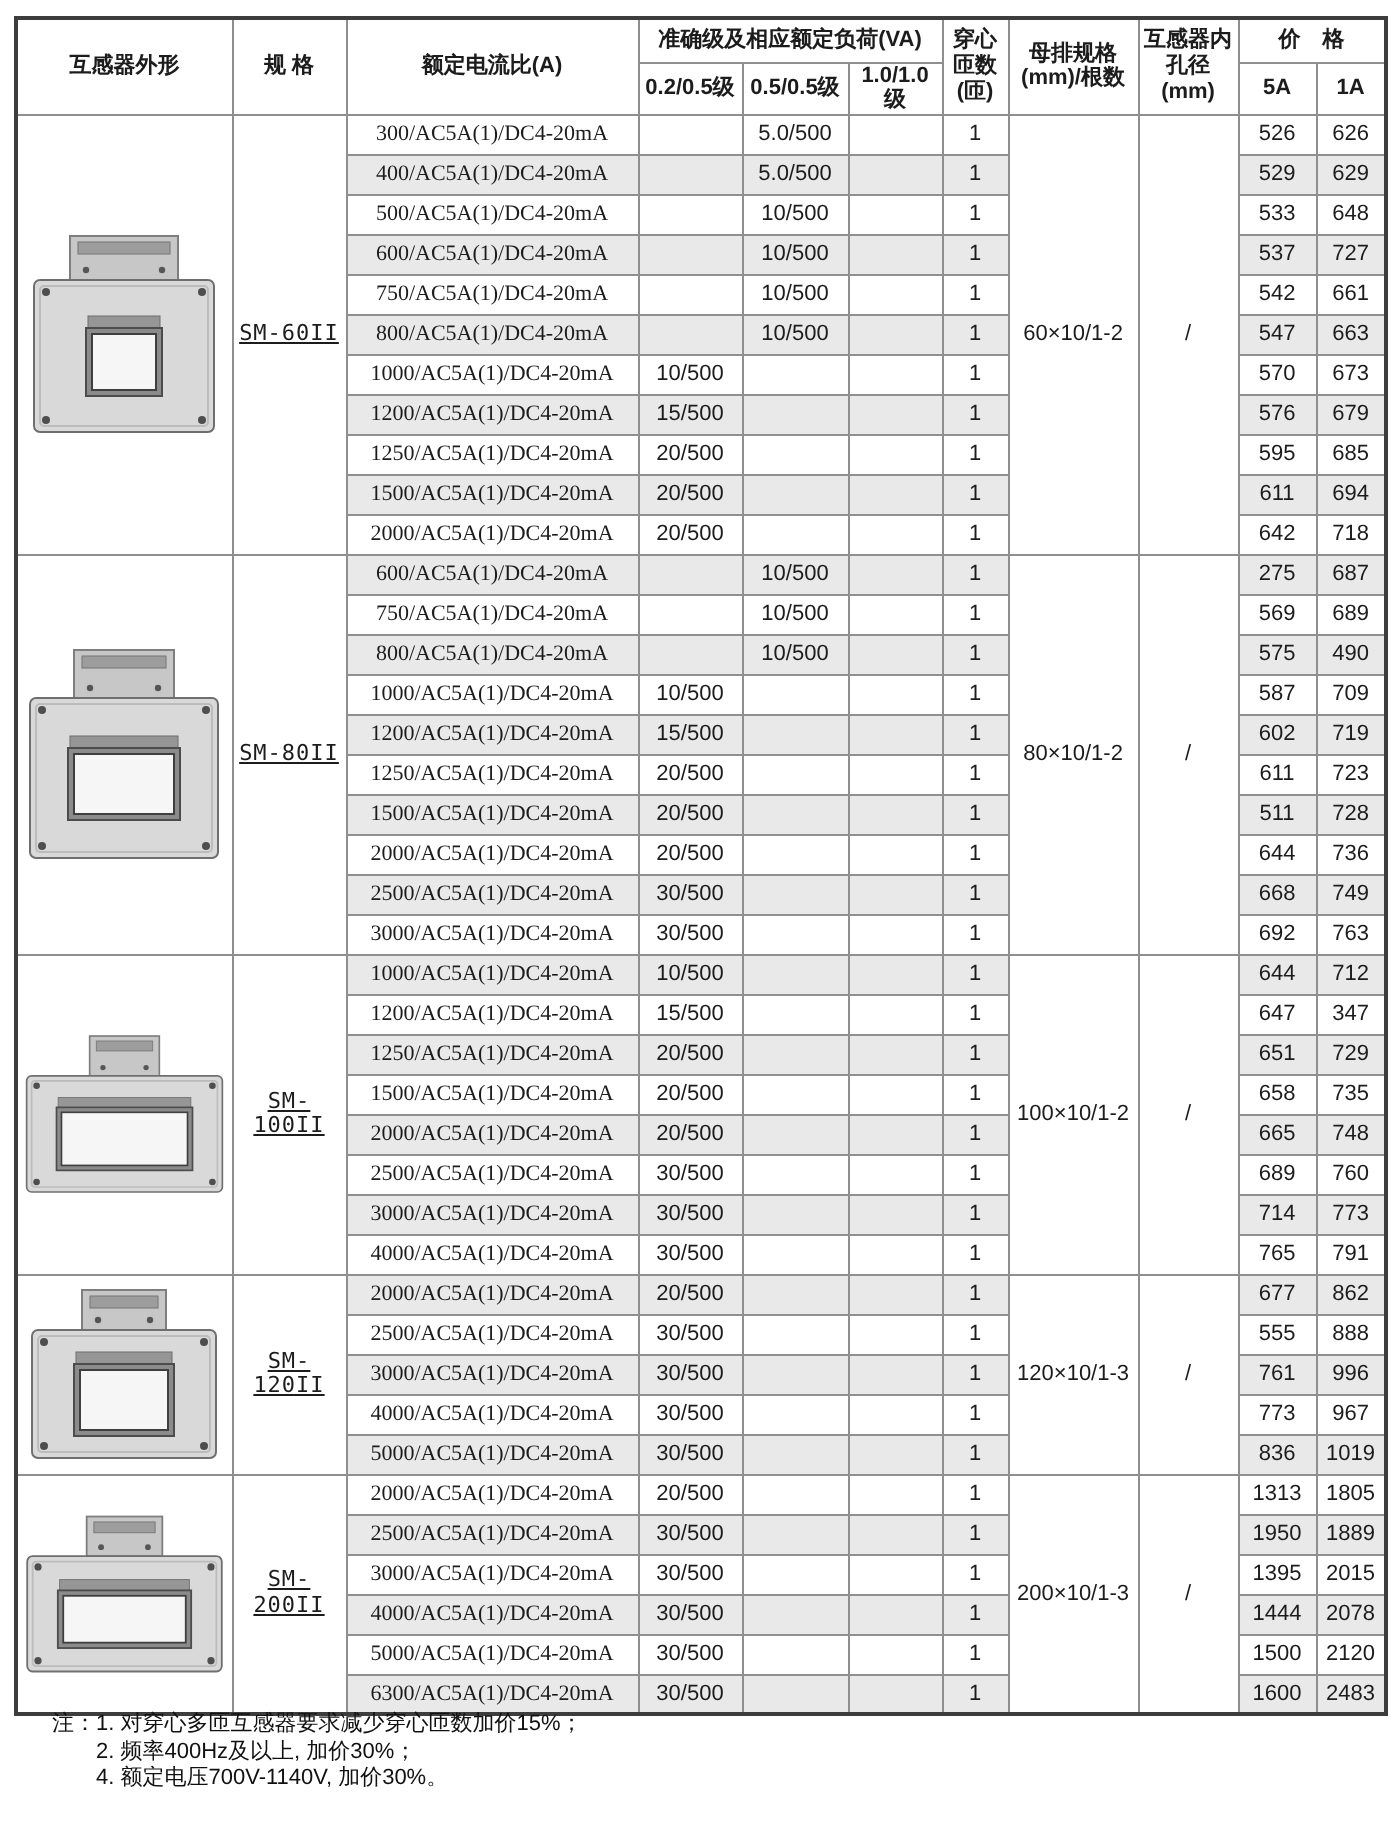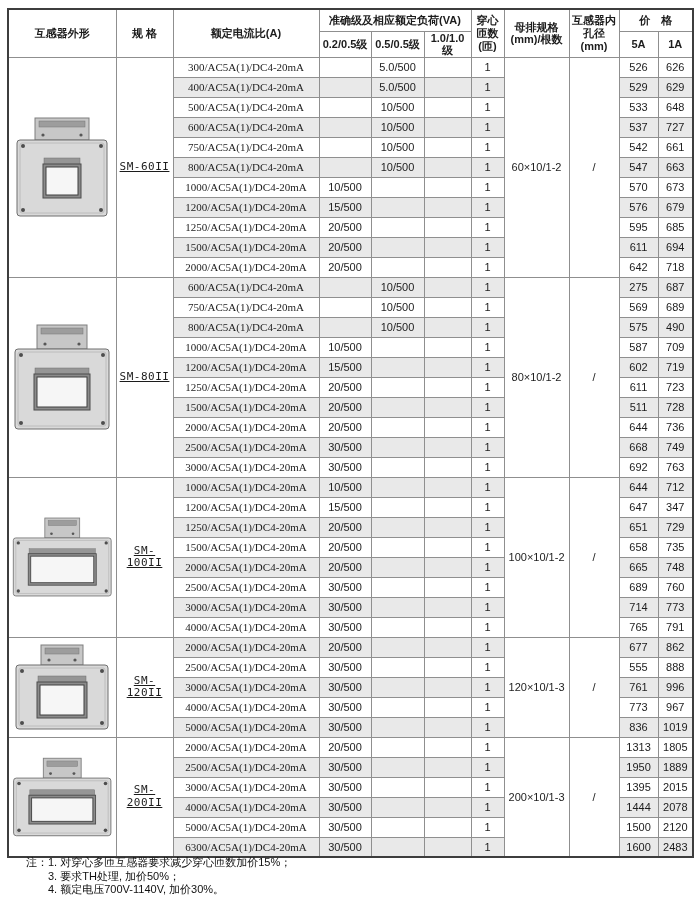--- a/index.html
+++ b/index.html
@@ -555,17 +555,17 @@
           <td class="num"></td>
           <td class="num">1</td>
           <td class="num">1600</td>
           <td class="num">2483</td>
         </tr>
       </tbody>
   </table>
 
   <div class="notes">
     <div class="n">注：1. 对穿心多匝互感器要求减少穿心匝数加价15%；</div>
-    <div class="n indent">3. 要求TH处理, 加价50%；</div>
+    <div class="n indent">2. 频率400Hz及以上, 加价30%；</div>
     <div class="n indent">4. 额定电压700V-1140V, 加价30%。</div>
   </div>
 
 </div>
 
 </body></html>

